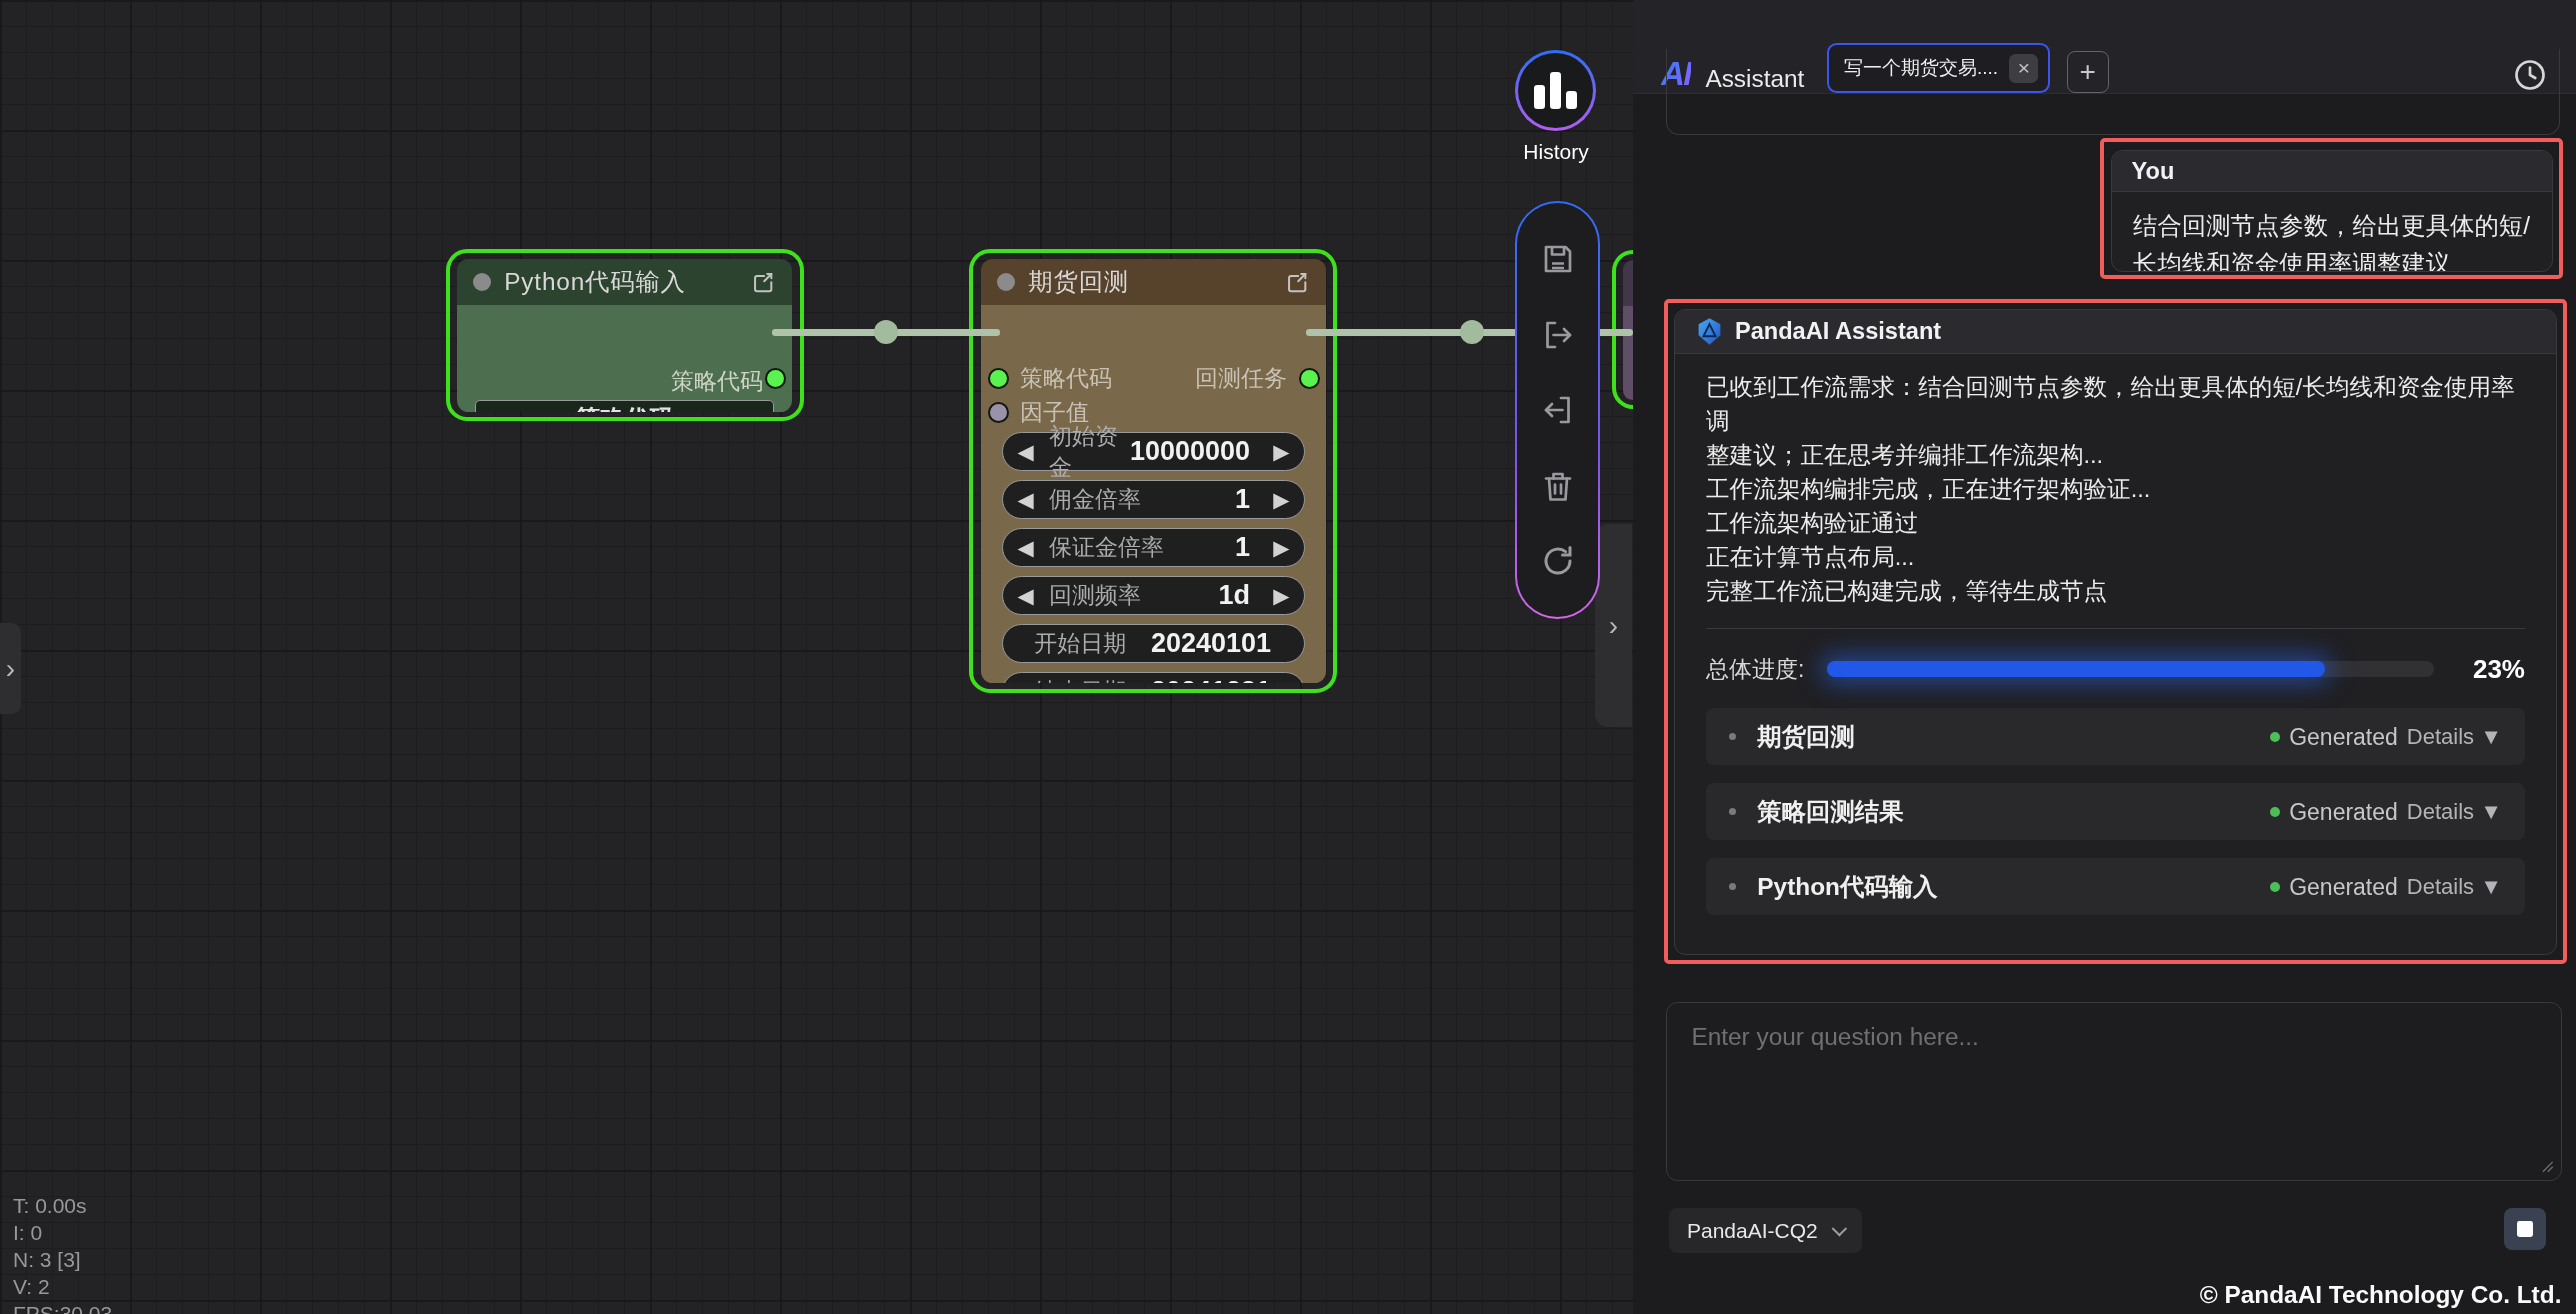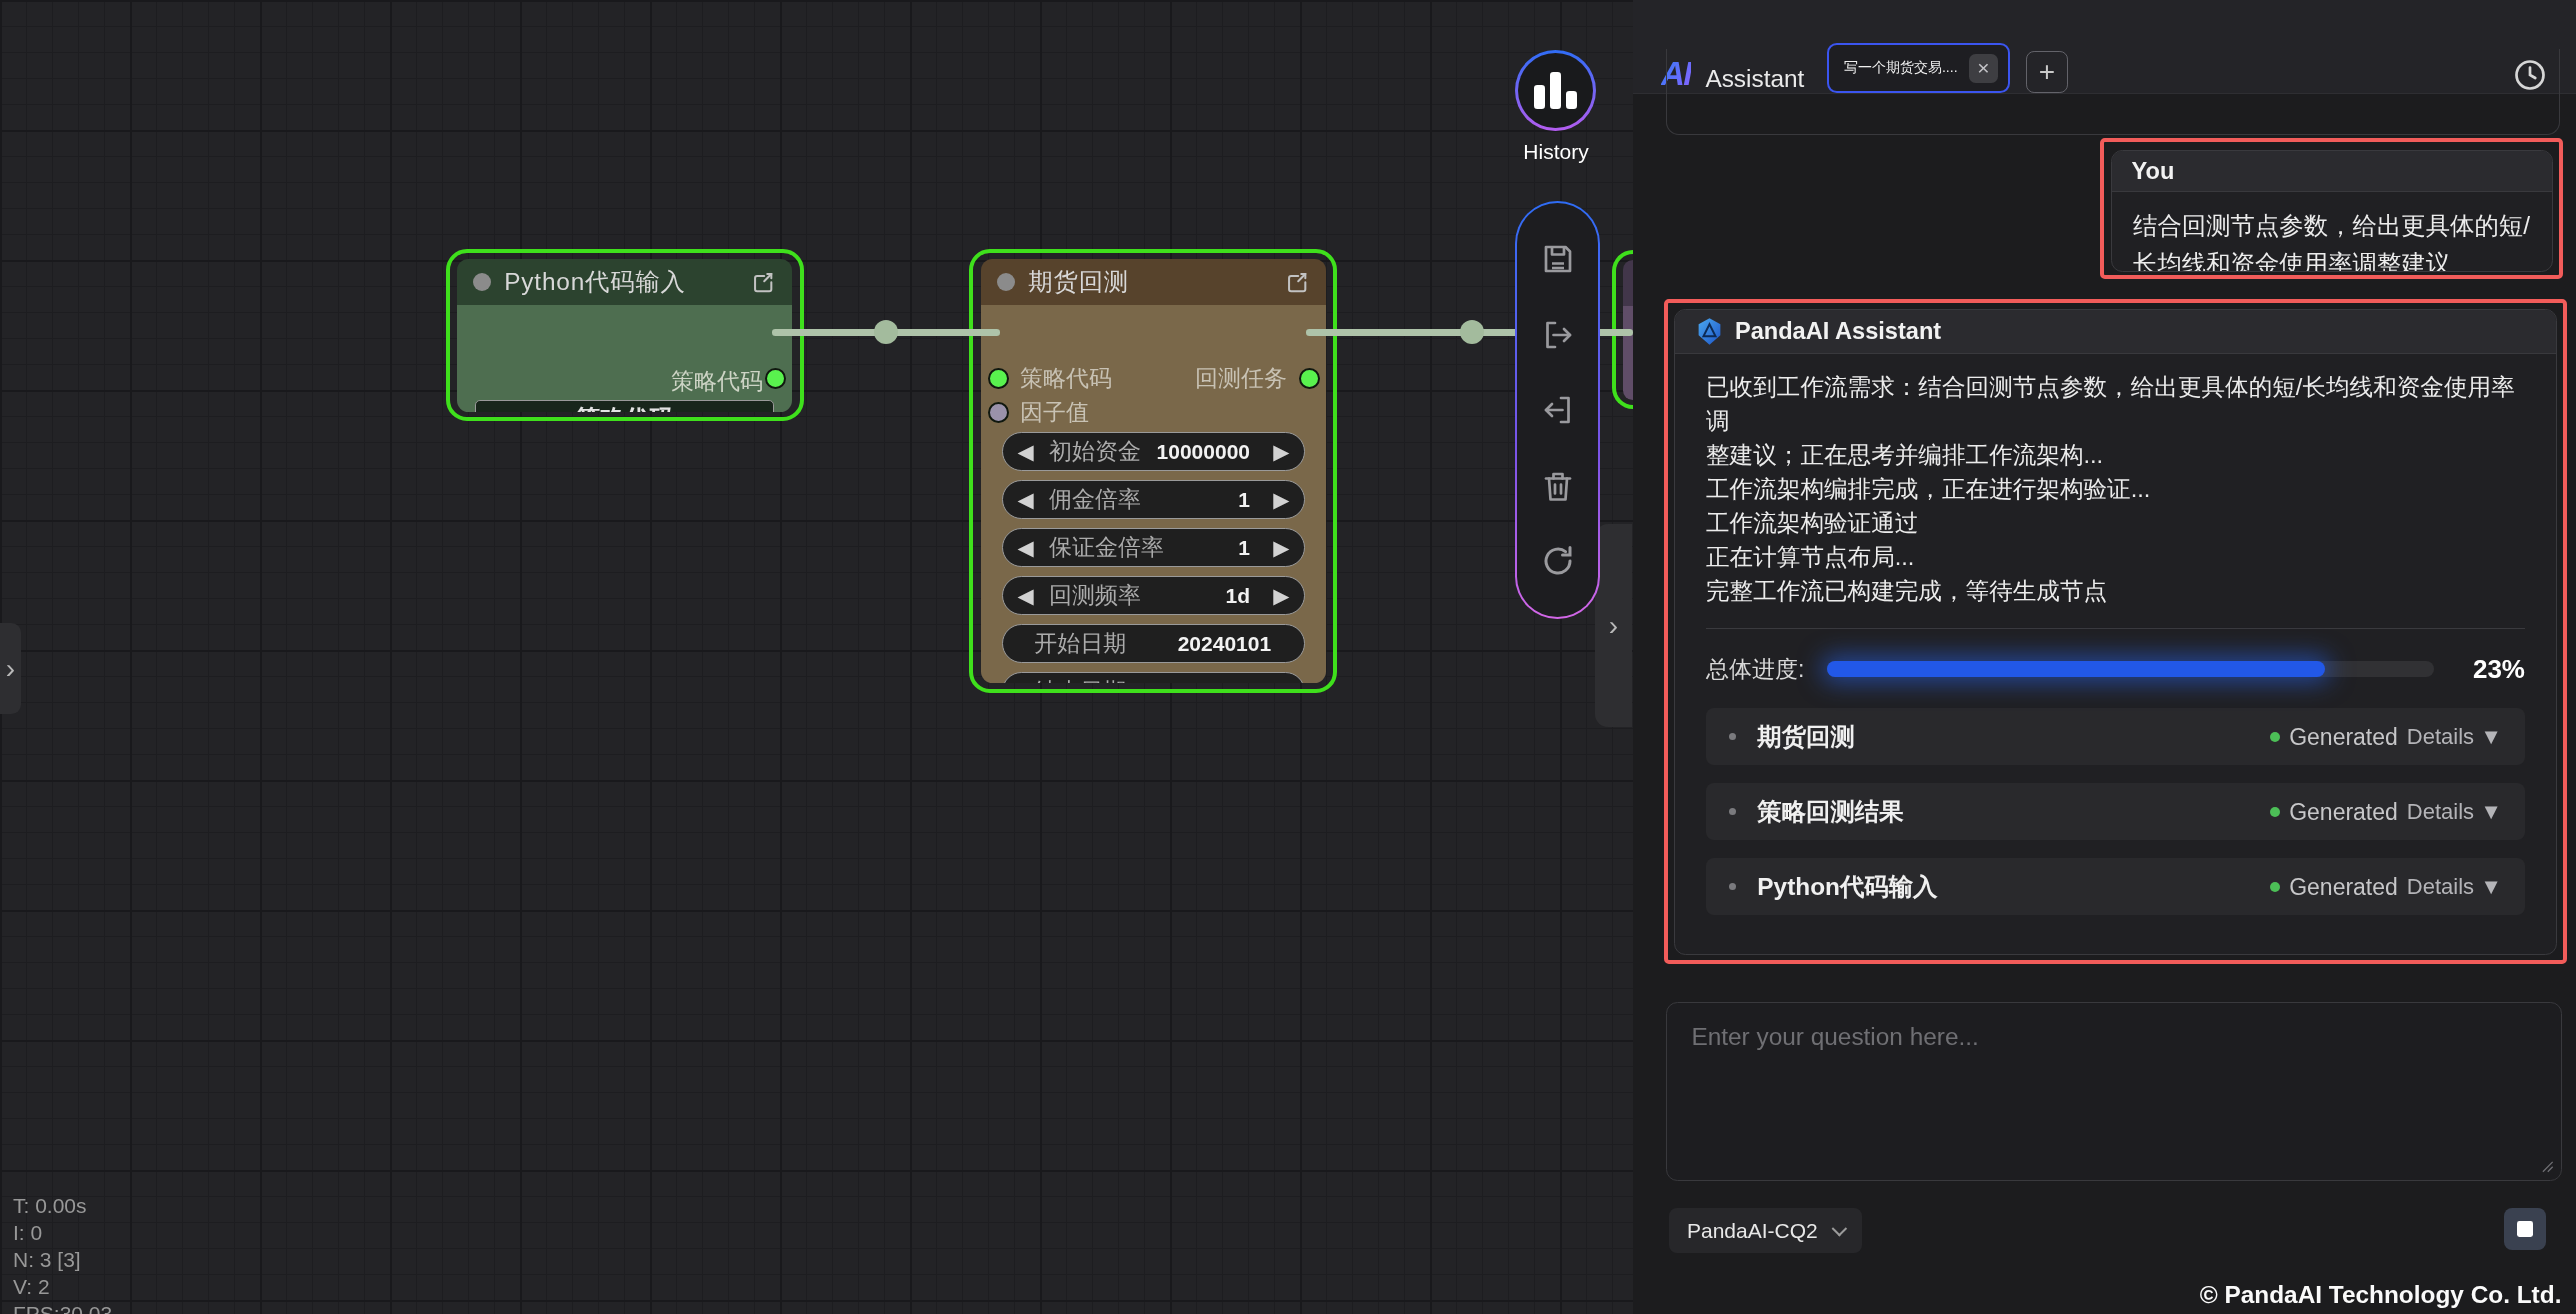--- a/index.html
+++ b/index.html
@@ -51,21 +51,21 @@
   .port { position:absolute; width:21px; height:21px; border-radius:50%; border:2.4px solid #10180f; z-index:5; }
   .port.green { background:#59f24e; }
   .port.gray  { background:#9a92ab; }
 
   .params { position:absolute; left:21px; right:21px; top:127px; }
   .pill { height:39px; border:1.6px solid #9a9a9a; border-radius:21px; background:#1f1f1f;
     display:flex; align-items:center; padding:0 14.6px; margin-bottom:9px; }
   .arr { color:#d2d2d2; font-size:21px; width:28px; flex:none; }
   .arr.right { text-align:right; }
   .plabel { font-size:23px; color:#ababab; margin-left:3.3px; }
-  .pval { margin-left:auto; margin-right:11.4px; font-size:21px; color:#f2f2f2; font-weight:700; }
+  .pval { margin-left:auto; margin-right:11.4px; font-size:27px; color:#f2f2f2; font-weight:700; }
   .pill.date { padding:0 28px; }
   .pill.date .pval { margin-right:4.9px; }
 
   
   .sliver { position:absolute; left:1623px; top:260px; width:9.8px; height:140px; z-index:3;
     border-radius:9.8px 0 0 9.8px; overflow:hidden; }
   .sliver .s-head { height:46px; background:#42364a; }
   .sliver .s-body { height:94px; background:#604d68; }
 
   
@@ -109,21 +109,21 @@
   .panel { position:absolute; left:1633px; top:0; width:943px; height:1314px;
     background:#1c1c1e; z-index:10; }
   .panel-head { position:absolute; left:0; top:0; right:0; height:94px; background:#242428;
     border-bottom:0.8px solid #2e2e32; display:flex; align-items:flex-end; padding:0 28px; }
   .ai-logo { font-size:33px; font-weight:900; font-style:italic;
     background:linear-gradient(120deg,#2f7cf6,#8a63ff);
     -webkit-background-clip:text; background-clip:text; color:transparent; letter-spacing:-1.6px; }
   .head-title { color:#eaeaea; font-size:24.4px; margin-left:14.6px; }
   .tab-chip { margin-left:23px; height:50px; border:2.4px solid #3b55f0; border-radius:9.8px;
     background:#1e1e22; display:flex; align-items:center; padding:0 9.8px 0 14.6px; gap:11.4px; }
-  .tab-label { color:#f0f0f0; font-size:14px; white-space:nowrap; }
+  .tab-label { color:#f0f0f0; font-size:19px; white-space:nowrap; }
   .tab-close { width:29px; height:29px; background:#3e3e42; border-radius:6.5px; color:#c4c4c8;
     font-size:21px; display:flex; align-items:center; justify-content:center; }
   .add-btn { margin-left:16.3px; width:42px; height:42px; border:1.6px solid #63636a; border-radius:8.1px;
     color:#c9c9c9; font-size:28px; display:flex; align-items:center; justify-content:center; }
   .clock-btn { margin-left:auto; width:36px; height:36px; color:#d6d6d6; }
 
   .remnant { position:absolute; left:33px; top:49px; right:16.3px; height:86px;
     border:1.6px solid #39393d; border-top:none; border-radius:0 0 13px 13px; background:transparent; }
 
   .hl { position:absolute; border:4.9px solid #f25c5a; border-radius:4.9px; }

